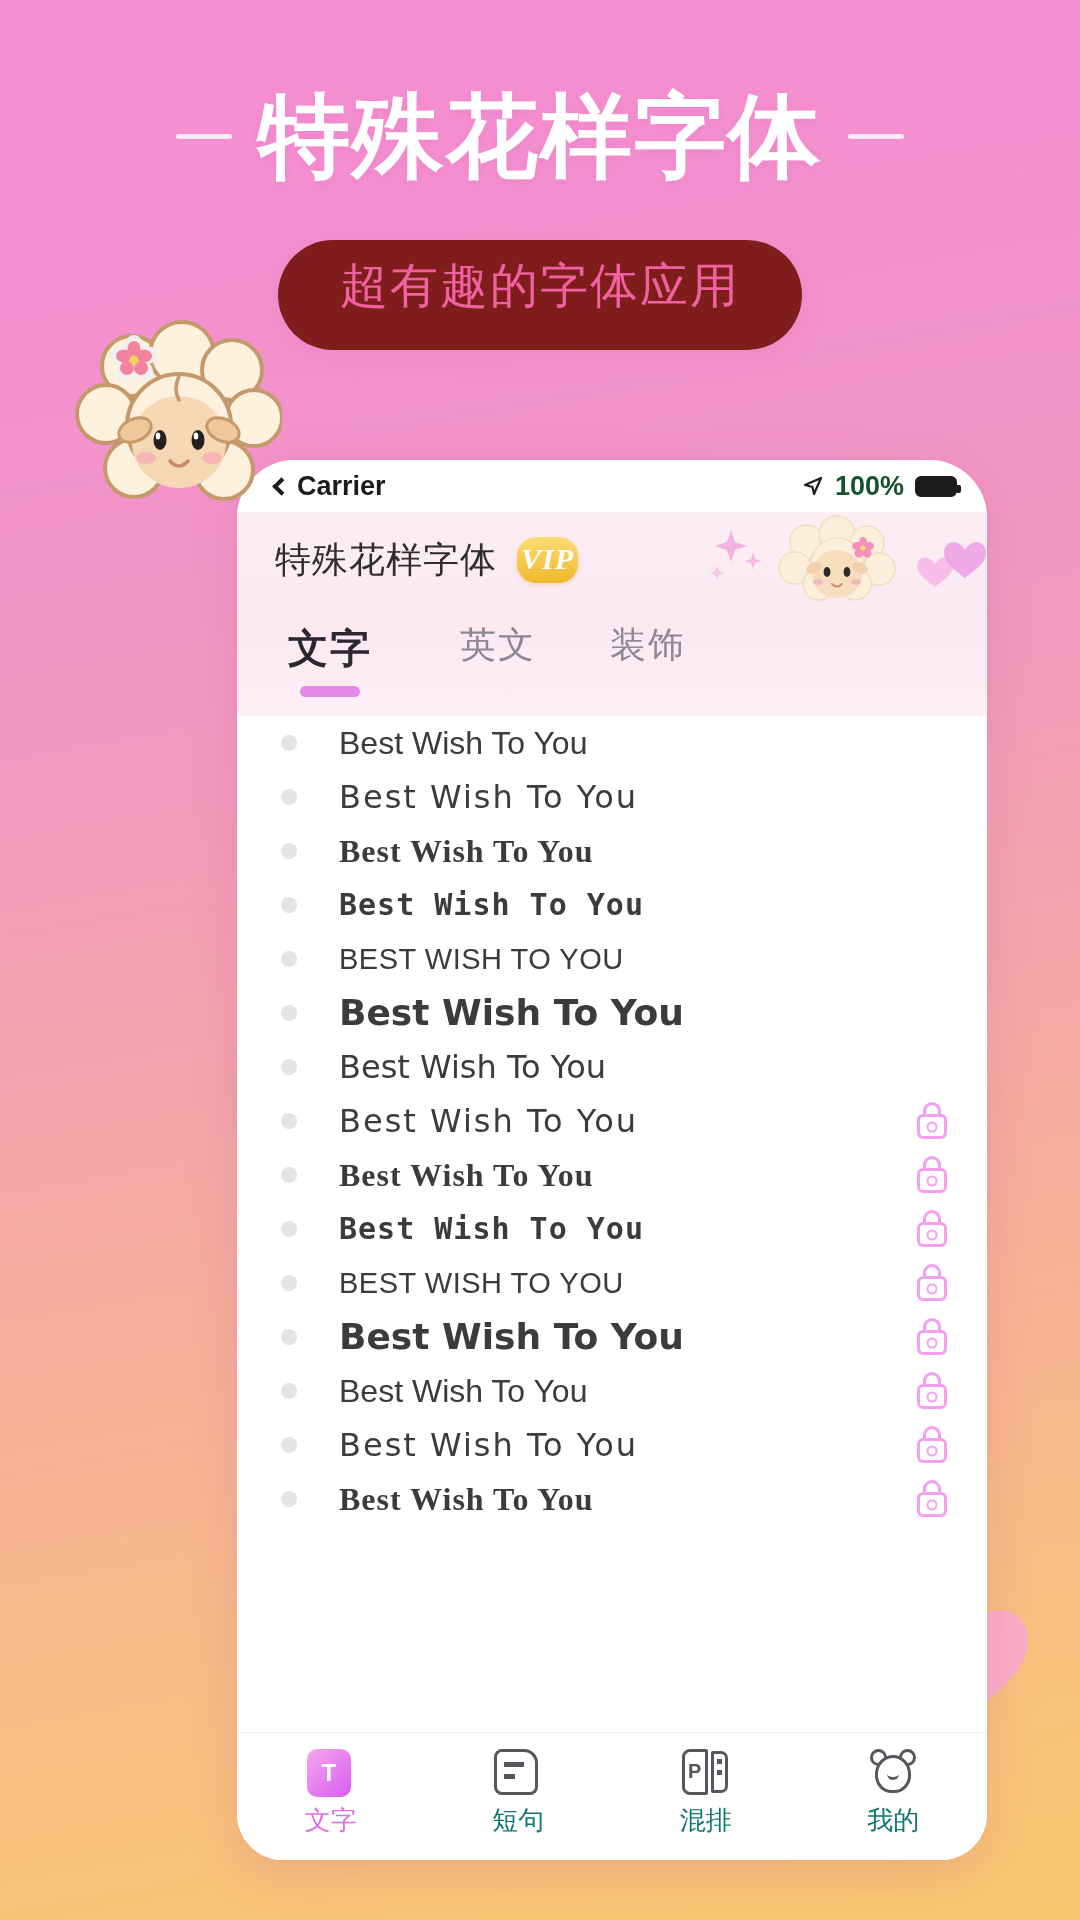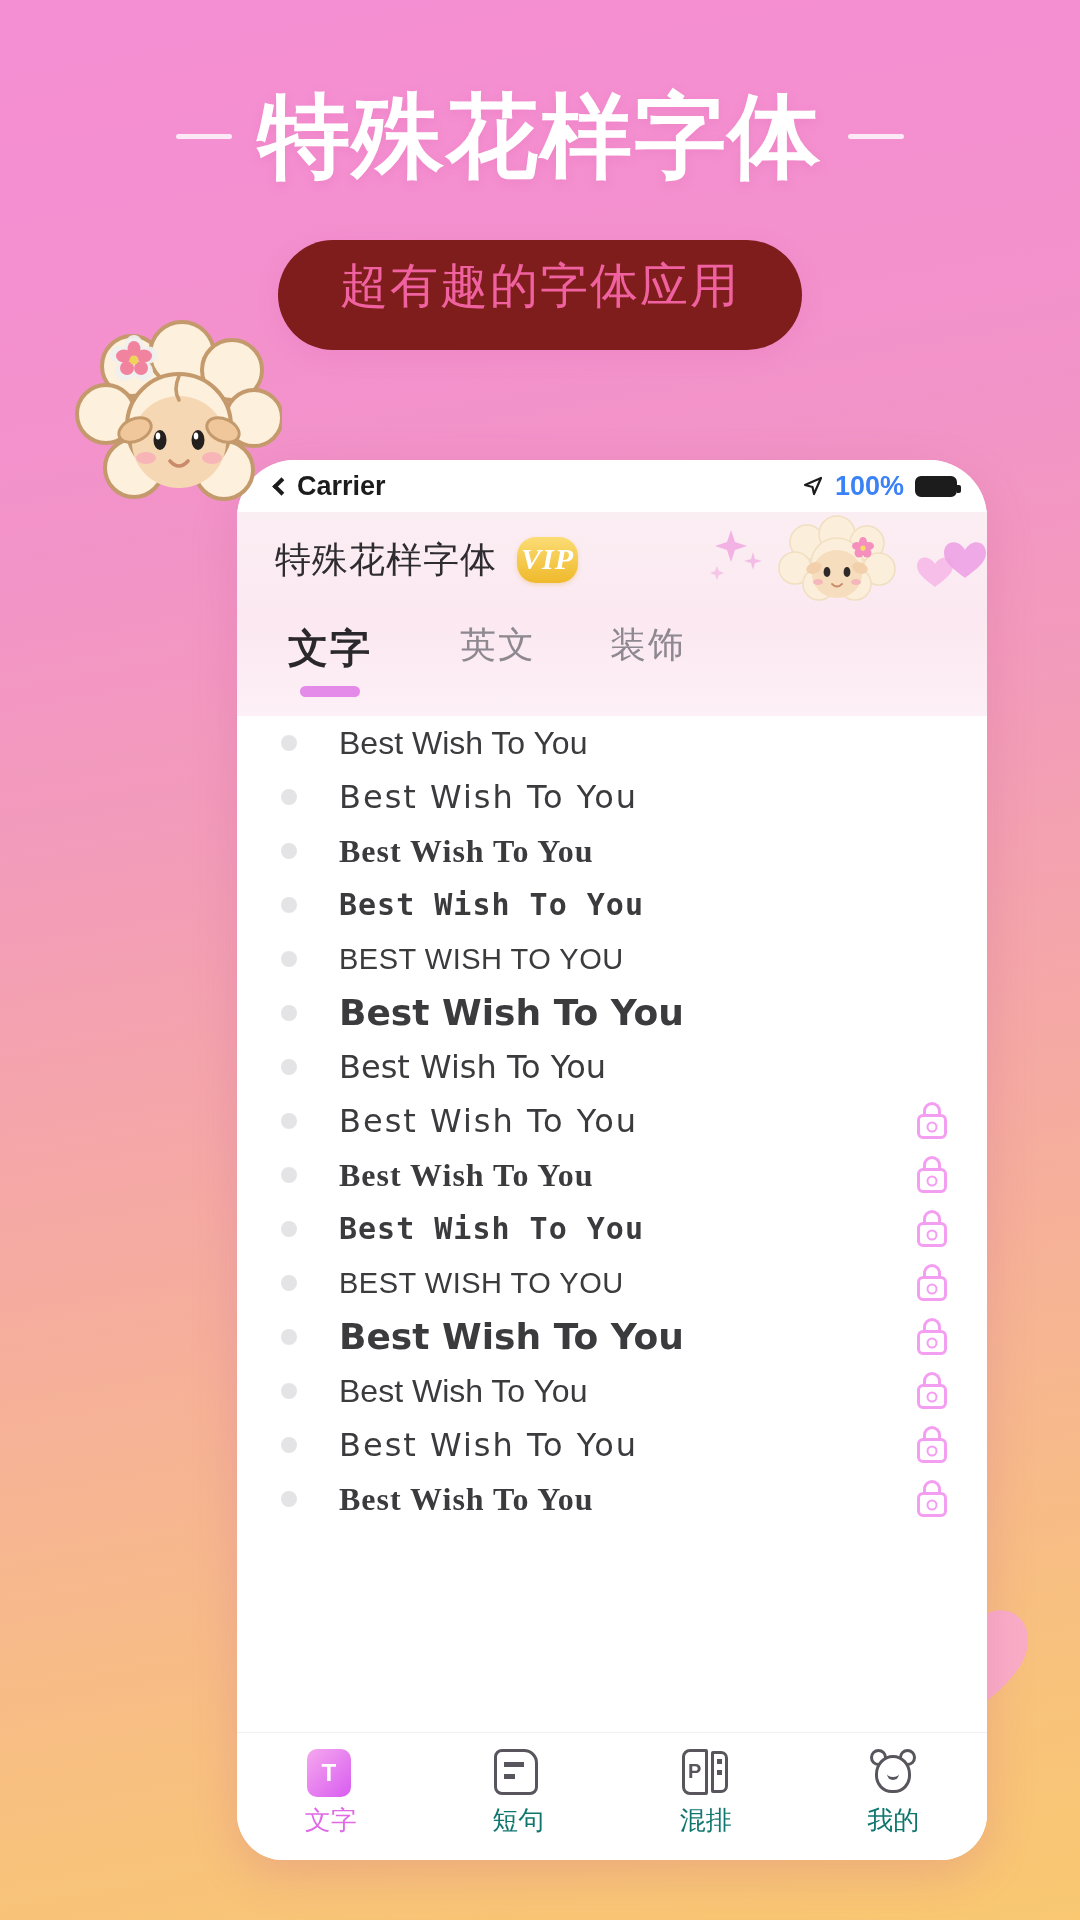--- a/index.html
+++ b/index.html
@@ -64,21 +64,21 @@
     height:52px; flex:0 0 52px; position:relative;
     background:#ffffff;
     display:flex; align-items:center; justify-content:space-between;
     padding:0 30px 0 38px;
   }
   .sb-left { display:flex; align-items:center; gap:9px; font-size:27px; font-weight:bold; color:#1c1c1c; }
   .sb-chevron { width:13px; height:13px; border-left:4px solid #1c1c1c; border-bottom:4px solid #1c1c1c;
                 transform:rotate(45deg); margin-top:1px; }
   .sb-right { display:flex; align-items:center; gap:11px; }
   .sb-loc { font-size:24px; color:#1c1c1c; line-height:1; }
-  .sb-pct { font-size:27px; font-weight:bold; color:#3b82f6; }
+  .sb-pct { font-size:27px; font-weight:bold; color:#14532d; }
   .battery {
     width:42px; height:21px; border:3px solid #1c1c1c; border-radius:6px;
     position:relative; background:#1c1c1c;
   }
   .battery:after {
     content:""; position:absolute; right:-7px; top:6px; width:4px; height:8px;
     background:#1c1c1c; border-radius:0 2px 2px 0;
   }
 
   

